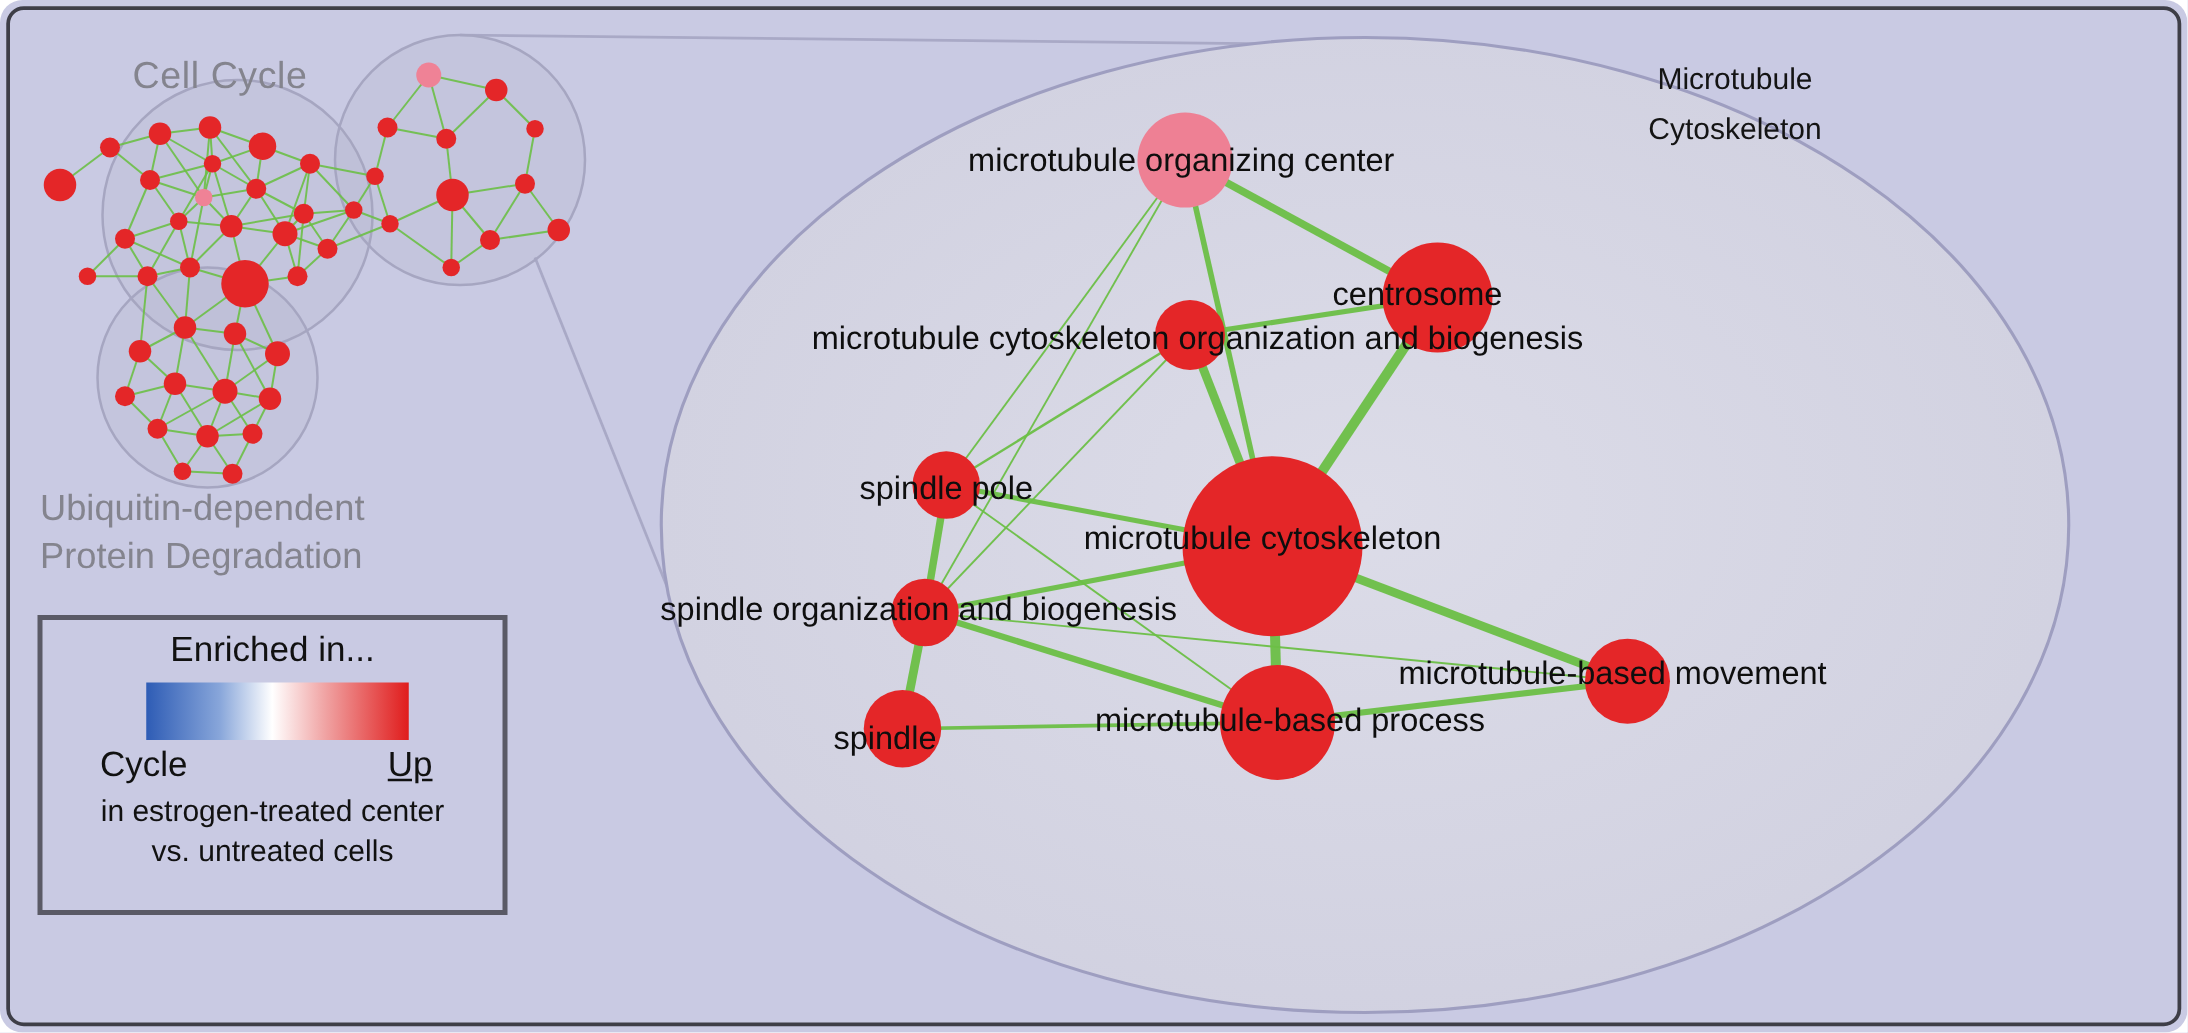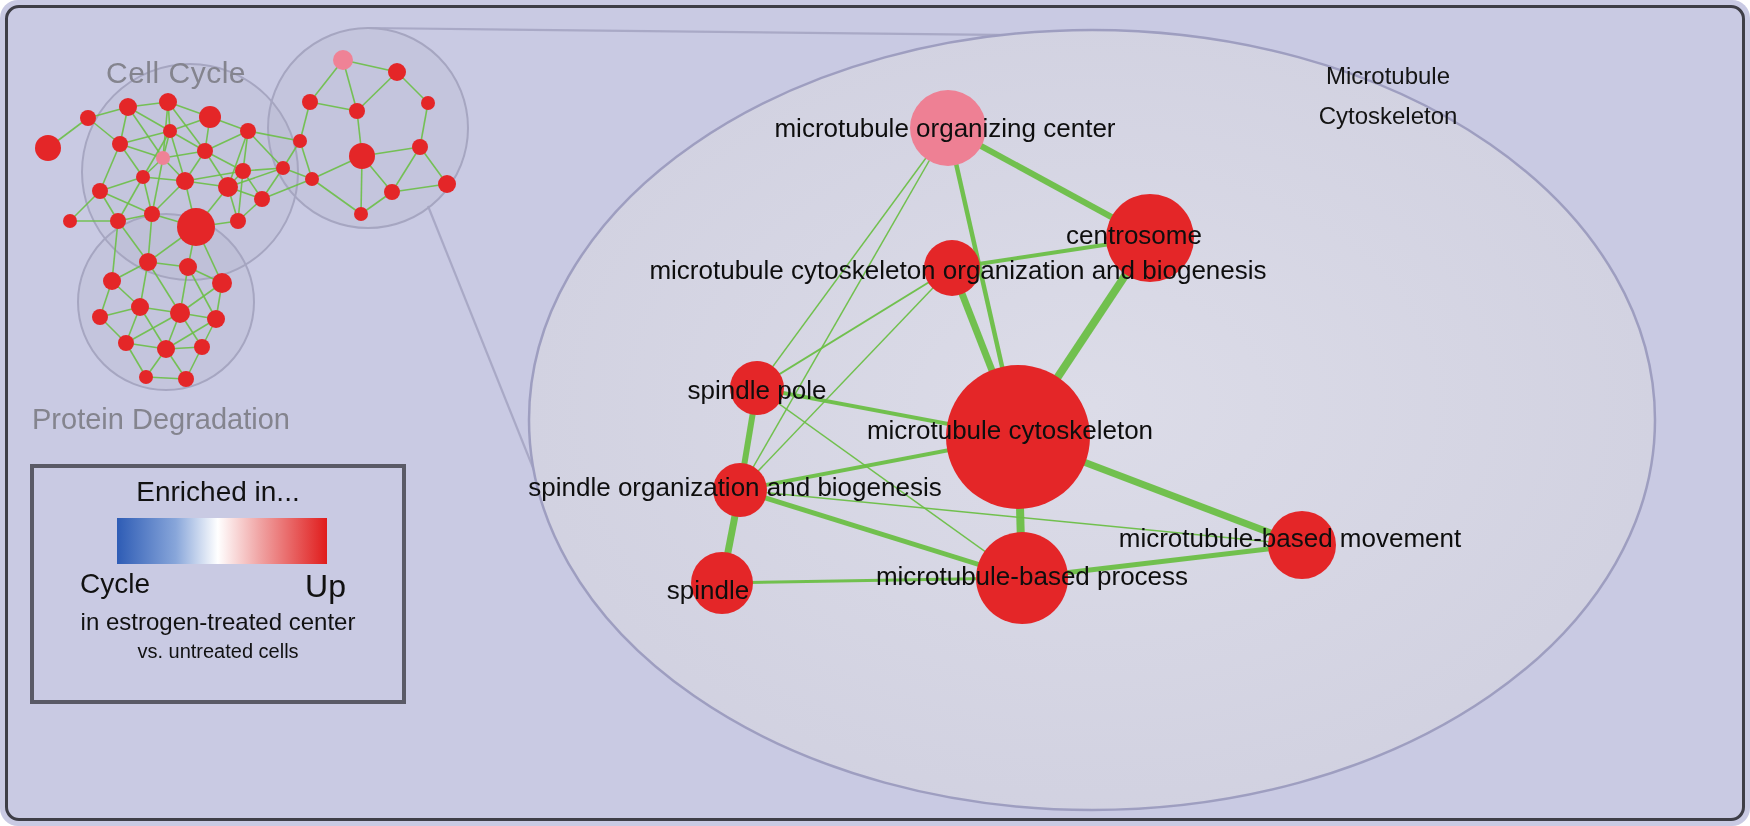--- a/index.html
+++ b/index.html
@@ -1,29 +1,29 @@
 <!DOCTYPE html>
 <html><head>
 <meta charset="utf-8">
 <style>
   html,body{margin:0;padding:0;background:#ffffff;font-family:"Liberation Sans",sans-serif;}
   .canvas{position:relative;width:1750px;height:826px;background:#c9cae3;border-radius:18px;overflow:hidden;}
   .frame{position:absolute;inset:5px;border:3px solid #3e3e47;border-radius:14px;pointer-events:none;z-index:50;}
   svg#scene{position:absolute;left:0;top:0;z-index:1;}
-  .overlay{position:absolute;z-index:10;margin-top:12px;}
+  .overlay{position:absolute;z-index:10;}
   .cell-cycle-label{left:106px;top:44px;font-size:30px;letter-spacing:0.5px;}
   .ubiquitin-label{left:32px;top:388px;font-size:29px;line-height:38px;}
   .zoom-title{left:1268px;top:44px;width:240px;text-align:center;font-size:24px;line-height:40px;}
-  .legend{left:30px;top:452px;width:368px;height:232px;border:4px solid #1d4ed8;}
+  .legend{left:30px;top:492px;width:368px;height:232px;border:4px solid #1d4ed8;}
   .legend-title{position:absolute;top:8px;left:0;width:100%;text-align:center;font-size:28px;}
   .legend-gradient{position:absolute;left:83px;top:50px;width:210px;height:46px;}
   .legend-down{position:absolute;left:46px;top:100px;font-size:28px;}
-  .legend-up{position:absolute;right:56px;top:100px;font-size:32px;}
+  .legend-up{position:absolute;right:56px;top:100px;font-size:28px;text-decoration:underline;}
   .legend-sub1{position:absolute;top:140px;left:0;width:100%;text-align:center;font-size:24px;}
-  .legend-sub2{position:absolute;top:172px;left:0;width:100%;text-align:center;font-size:20px;}
+  .legend-sub2{position:absolute;top:172px;left:0;width:100%;text-align:center;font-size:24px;}
   #g-zlabels text{font-family:"Liberation Sans",sans-serif;font-size:26px;fill:#0e0e0e;}
 </style>
 </head>
 <body>
 
 <div class="canvas" style="background: rgb(201, 202, 227);">
 
   <svg id="scene" width="1750" height="826" viewBox="0 0 1750 826">
     <defs>
       <radialGradient id="ellgrad" cx="50%" cy="48%" r="65%">
@@ -252,20 +252,21 @@
         <text x="735" y="489" text-anchor="middle" dominant-baseline="middle">spindle organization and biogenesis</text>
         <text x="1290" y="540" text-anchor="middle" dominant-baseline="middle">microtubule-based movement</text>
         <text x="1032" y="578" text-anchor="middle" dominant-baseline="middle">microtubule-based process</text>
         <text x="708" y="592" text-anchor="middle" dominant-baseline="middle">spindle</text>
       </g>
   </svg>
 
   <div class="overlay cell-cycle-label" style="color: rgb(132, 132, 142);">Cell Cycle</div>
 
   <div class="overlay ubiquitin-label" style="color: rgb(132, 132, 142);">
+    <div>Ubiquitin-dependent</div>
     <div>Protein Degradation</div>
   </div>
 
   <div class="overlay zoom-title" style="color: rgb(20, 20, 20);">
     <div>Microtubule</div>
     <div>Cytoskeleton</div>
   </div>
 
   <div class="overlay legend" style="border-color: rgb(90, 90, 102); color: rgb(17, 17, 17);">
     <div class="legend-title">Enriched in...</div>

